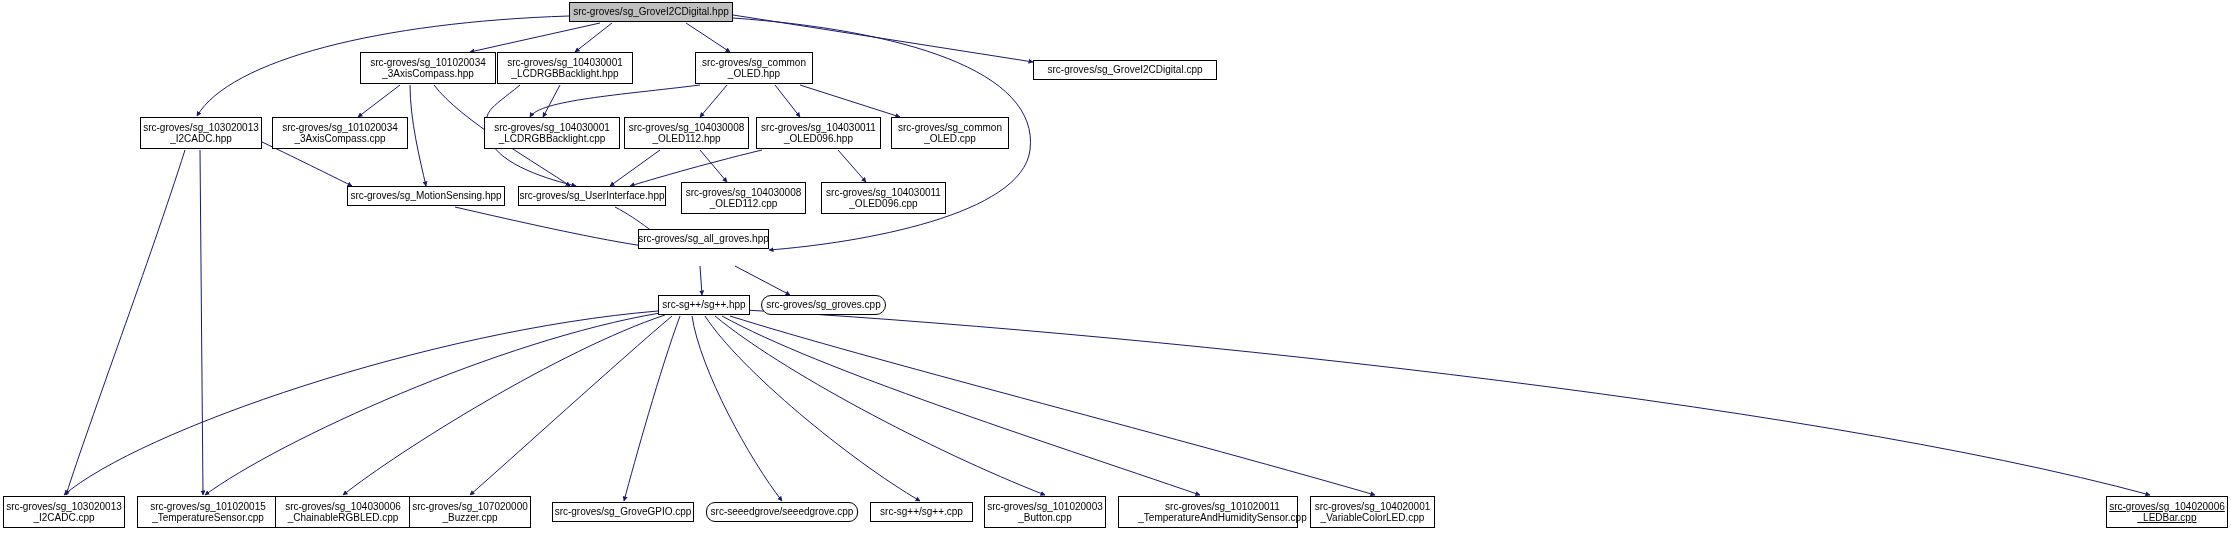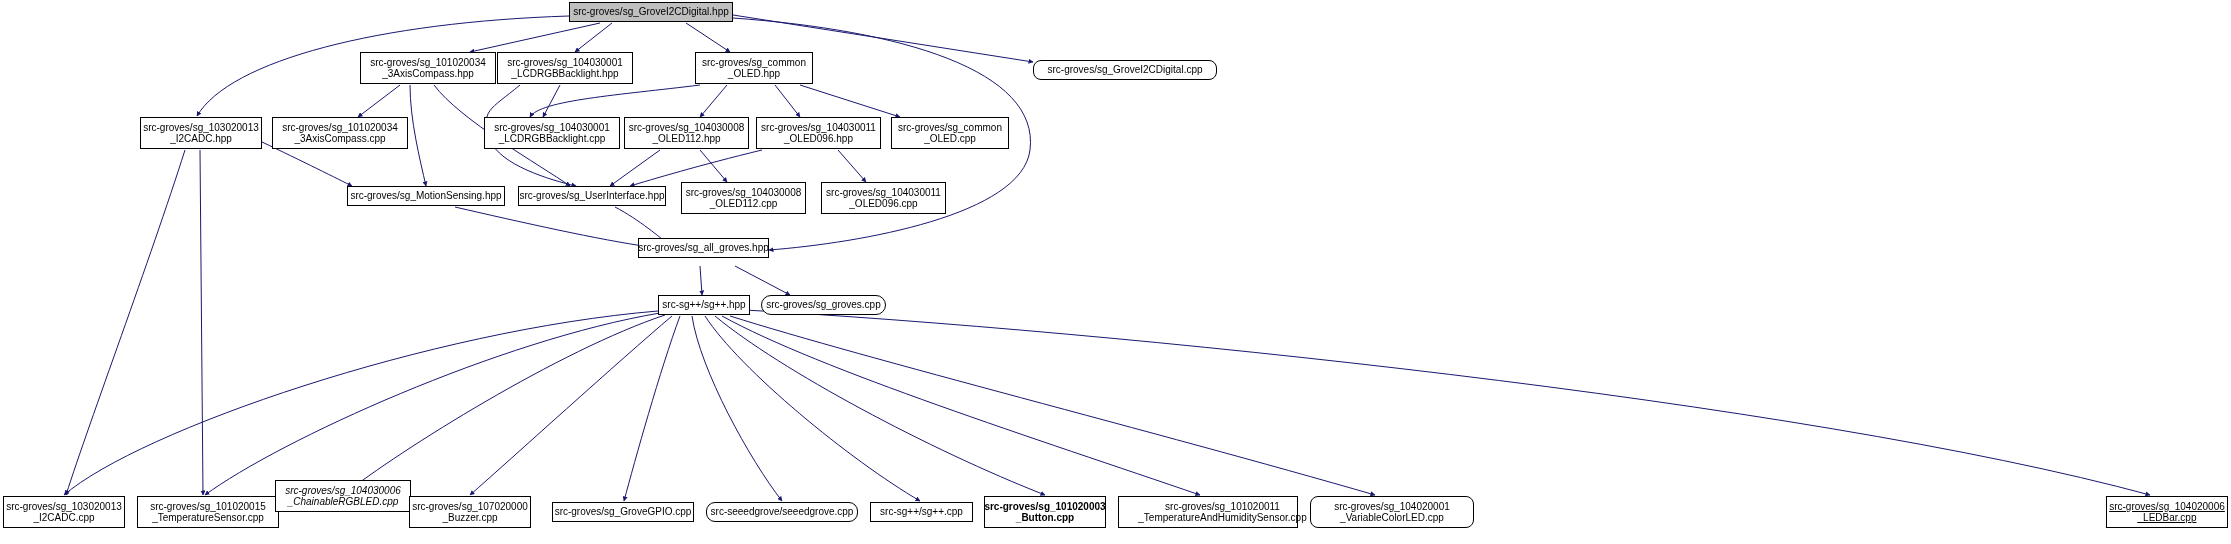--- a/index.html
+++ b/index.html
@@ -137,21 +137,21 @@
   <div class="node" style="left:497px; top:52px; width:136px; height:32px;">
     <span class="line">src-groves/sg_104030001</span>
     <span class="line">_LCDRGBBacklight.hpp</span>
   </div>
 
   <div class="node" style="left:695px; top:52px; width:118px; height:32px;">
     <span class="line">src-groves/sg_common</span>
     <span class="line">_OLED.hpp</span>
   </div>
 
-  <div class="node" style="left:1033px; top:60px; width:184px; height:20px;border-radius:8px;">
+  <div class="node" style="left:1033px; top:60px; width:184px; height:20px;">
     <span class="line">src-groves/sg_GroveI2CDigital.cpp</span>
   </div>
 
   <div class="node" style="left:140px; top:117px; width:122px; height:32px;">
     <span class="line">src-groves/sg_103020013</span>
     <span class="line">_I2CADC.hpp</span>
   </div>
 
   <div class="node" style="left:272px; top:117px; width:136px; height:32px;">
     <span class="line">src-groves/sg_101020034</span>
@@ -189,21 +189,21 @@
   <div class="node" style="left:681px; top:182px; width:125px; height:32px;">
     <span class="line">src-groves/sg_104030008</span>
     <span class="line">_OLED112.cpp</span>
   </div>
 
   <div class="node" style="left:821px; top:182px; width:125px; height:32px;">
     <span class="line">src-groves/sg_104030011</span>
     <span class="line">_OLED096.cpp</span>
   </div>
 
-  <div class="node" style="left:638px; top:238px; width:131px; height:20px;">
+  <div class="node" style="left:638px; top:229px; width:131px; height:20px;">
     <span class="line">src-groves/sg_all_groves.hpp</span>
   </div>
 
   <div class="node" style="left:658px; top:295px; width:92px; height:20px;">
     <span class="line">src-sg++/sg++.hpp</span>
   </div>
 
   <div class="node" style="left:761px; top:295px; width:125px; height:20px;border-radius:10px;">
     <span class="line">src-groves/sg_groves.cpp</span>
   </div>
@@ -211,21 +211,21 @@
   <div class="node" style="left:3px; top:496px; width:122px; height:32px;">
     <span class="line">src-groves/sg_103020013</span>
     <span class="line">_I2CADC.cpp</span>
   </div>
 
   <div class="node" style="left:137px; top:496px; width:142px; height:32px;text-align:right;">
     <span class="line">src-groves/sg_101020015</span>
     <span class="line">_TemperatureSensor.cpp</span>
   </div>
 
-  <div class="node" style="left:275px; top:480px; width:136px; height:32px;font-style:italic;">
+  <div class="node" style="left:275px; top:496px; width:136px; height:32px;">
     <span class="line">src-groves/sg_104030006</span>
     <span class="line">_ChainableRGBLED.cpp</span>
   </div>
 
   <div class="node" style="left:409px; top:496px; width:122px; height:32px;">
     <span class="line">src-groves/sg_107020000</span>
     <span class="line">_Buzzer.cpp</span>
   </div>
 
   <div class="node" style="left:552px; top:502px; width:142px; height:20px;">
@@ -233,31 +233,31 @@
   </div>
 
   <div class="node" style="left:706px; top:502px; width:152px; height:20px;border-radius:9px;">
     <span class="line">src-seeedgrove/seeedgrove.cpp</span>
   </div>
 
   <div class="node" style="left:870px; top:502px; width:103px; height:20px;">
     <span class="line">src-sg++/sg++.cpp</span>
   </div>
 
-  <div class="node" style="left:984px; top:496px; width:122px; height:32px;font-weight:bold;">
+  <div class="node" style="left:984px; top:496px; width:122px; height:32px;">
     <span class="line">src-groves/sg_101020003</span>
     <span class="line">_Button.cpp</span>
   </div>
 
   <div class="node" style="left:1118px; top:496px; width:180px; height:32px;padding-left:29px;">
     <span class="line">src-groves/sg_101020011</span>
     <span class="line">_TemperatureAndHumiditySensor.cpp</span>
   </div>
 
-  <div class="node" style="left:1310px; top:496px; width:164px; height:32px;border-radius:8px;">
+  <div class="node" style="left:1310px; top:496px; width:125px; height:32px;">
     <span class="line">src-groves/sg_104020001</span>
     <span class="line">_VariableColorLED.cpp</span>
   </div>
 
   <div class="node" style="left:2106px; top:496px; width:122px; height:32px;text-decoration:underline;">
     <span class="line">src-groves/sg_104020006</span>
     <span class="line">_LEDBar.cpp</span>
   </div>
 </div>
 

